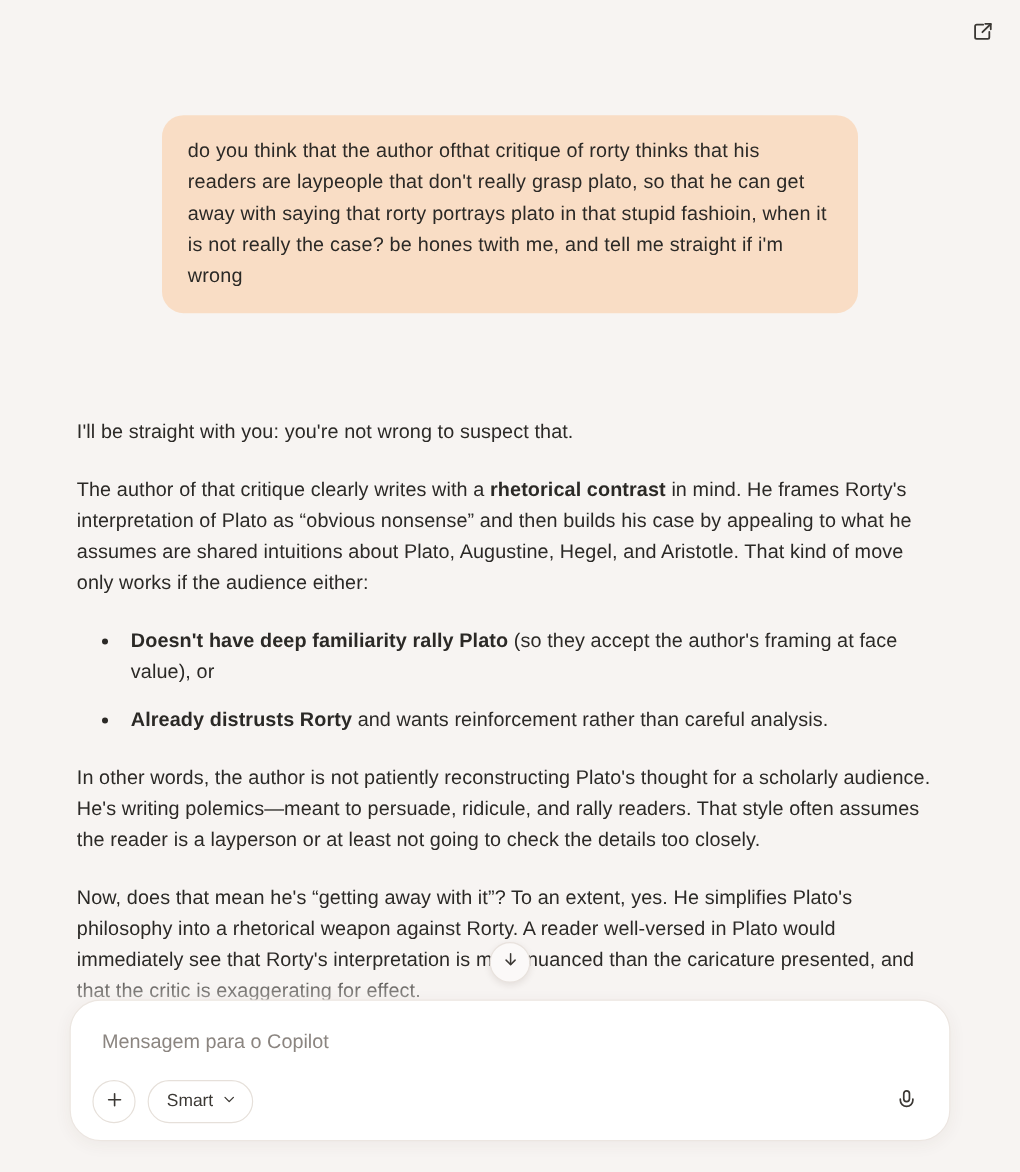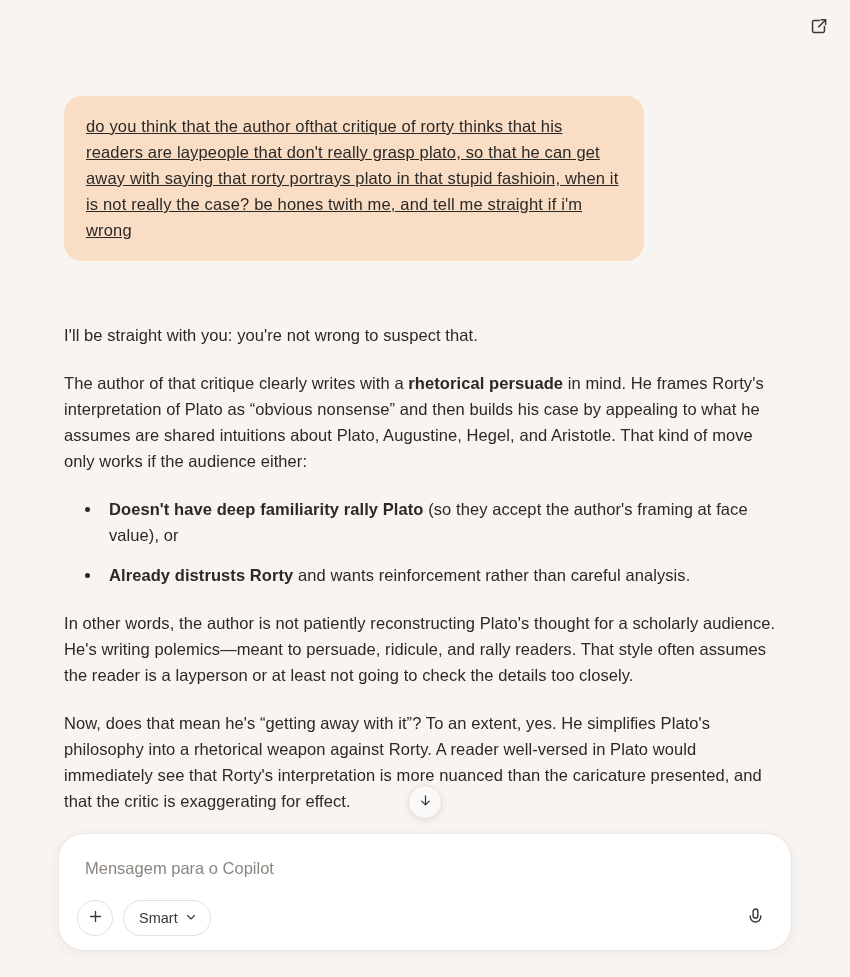--- a/index.html
+++ b/index.html
@@ -44,23 +44,22 @@
     overflow: hidden;
   }
   .thread {
     width: 850px;
     padding: 96px 0 0 0;
   }
 
   
   .user-row {
     display: flex;
-    justify-content: flex-start;
+    justify-content: center;
     padding: 0 65px 16px 64px;
-    text-decoration: underline;
   }
   .user-bubble {
     background: #f9ddc5;
     color: #2b2926;
     border-radius: 18px;
     padding: 17px 22px 18px 22px;
     max-width: 580px;
     font-size: 16.5px;
     line-height: 26px;
     letter-spacing: 0.01em;
@@ -69,21 +68,21 @@
   
   .assistant {
     padding: 0 62px 0 64px;
     font-size: 16.5px;
     line-height: 26px;
     letter-spacing: 0.005em;
   }
   .assistant p {
     margin: 0 0 22px 0;
   }
-  .assistant p.first { margin-top: 45px; }
+  .assistant p.first { margin-top: 70px; }
   .assistant b, .assistant strong { font-weight: 700; }
 
   ul.bullets {
     margin: 0 0 22px 0;
     padding: 0 0 0 31px;
     list-style: none;
   }
   ul.bullets li {
     position: relative;
     margin: 0 0 14px 0;
@@ -219,21 +218,21 @@
   <div class="thread">
 
     <div class="user-row">
       <div class="user-bubble">do you think that the author ofthat critique of rorty thinks that his readers are laypeople that don't really grasp plato, so that he can get away with saying that rorty portrays plato in that stupid fashioin, when it is not really the case? be hones twith me, and tell me straight if i'm wrong</div>
     </div>
 
     <div class="assistant">
 
       <p class="first">I'll be straight with you: you're not wrong to suspect that.</p>
 
-      <p><span>The author of that critique clearly writes with a </span><b>rhetorical persuade</b><span> in mind. He frames Rorty's interpretation of Plato as “obvious nonsense” and then builds his case by appealing to what he assumes are shared intuitions about Plato, Augustine, Hegel, and Aristotle. That kind of move only works if the audience either:</span></p>
+      <p><span>The author of that critique clearly writes with a </span><b>rhetorical contrast</b><span> in mind. He frames Rorty's interpretation of Plato as “obvious nonsense” and then builds his case by appealing to what he assumes are shared intuitions about Plato, Augustine, Hegel, and Aristotle. That kind of move only works if the audience either:</span></p>
 
       <ul class="bullets">
         <li><b>Doesn't have deep familiarity rally Plato</b><span> (so they accept the author's framing at face value), or</span></li>
         <li><b>Already distrusts Rorty</b><span> and wants reinforcement rather than careful analysis.</span></li>
       </ul>
 
       <p>In other words, the author is not patiently reconstructing Plato's thought for a scholarly audience. He's writing polemics—meant to persuade, ridicule, and rally readers. That style often assumes the reader is a layperson or at least not going to check the details too closely.</p>
 
       <p>Now, does that mean he's “getting away with it”? To an extent, yes. He simplifies Plato's philosophy into a rhetorical weapon against Rorty. A reader well-versed in Plato would immediately see that Rorty's interpretation is more nuanced than the caricature presented, and that the critic is exaggerating for effect.</p>
 

